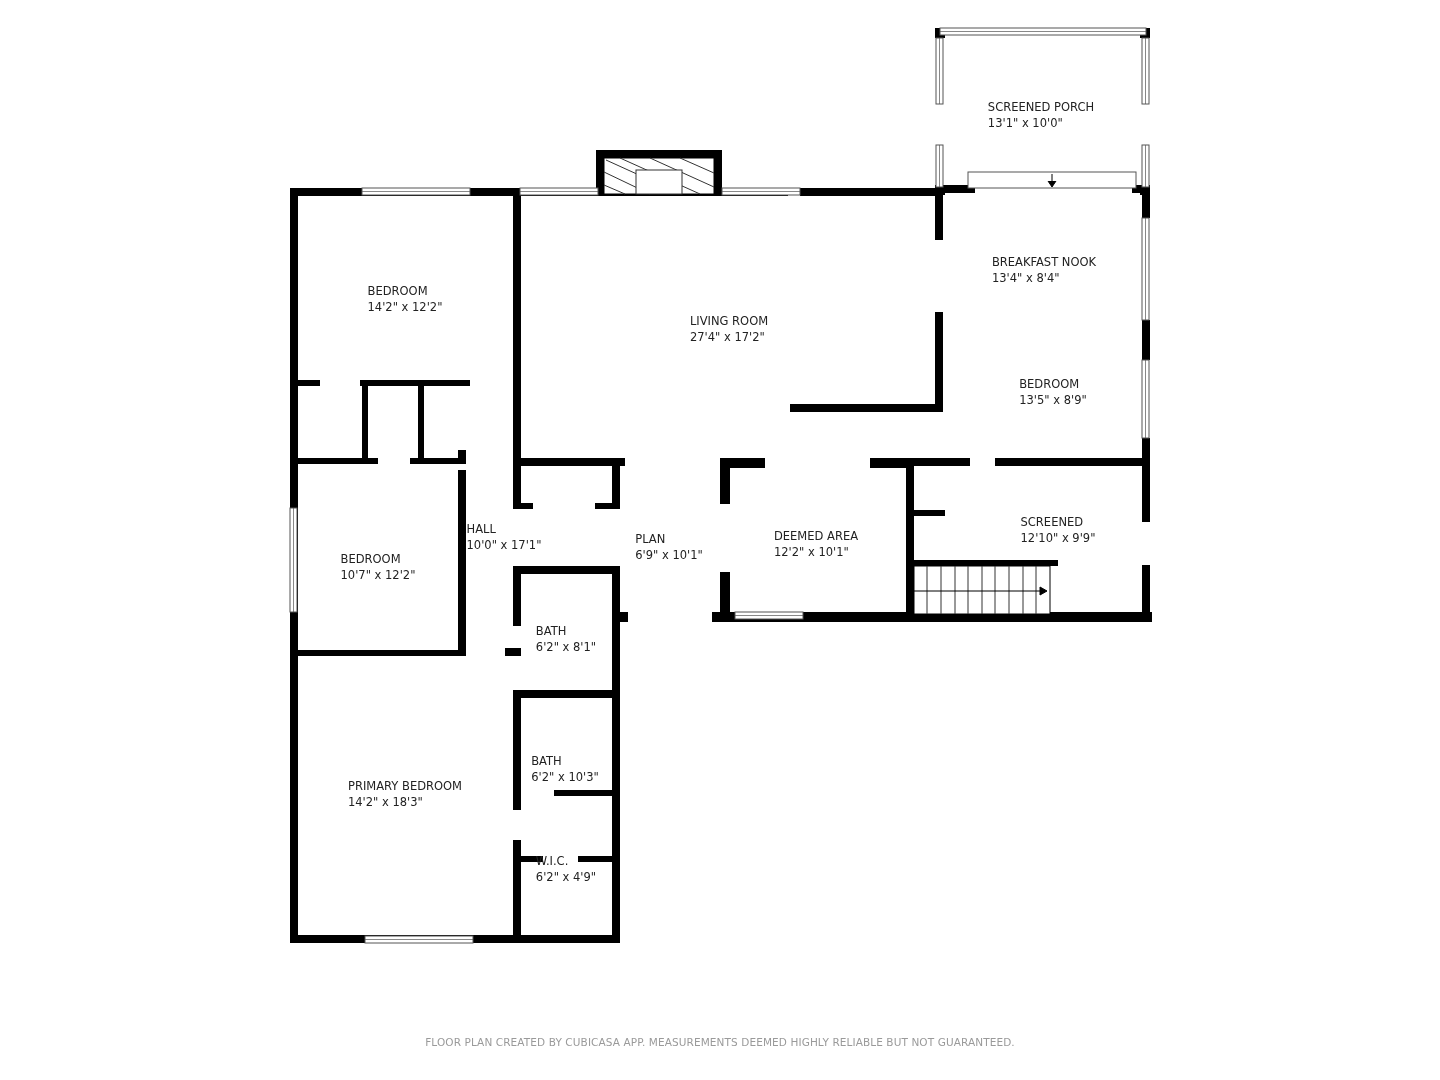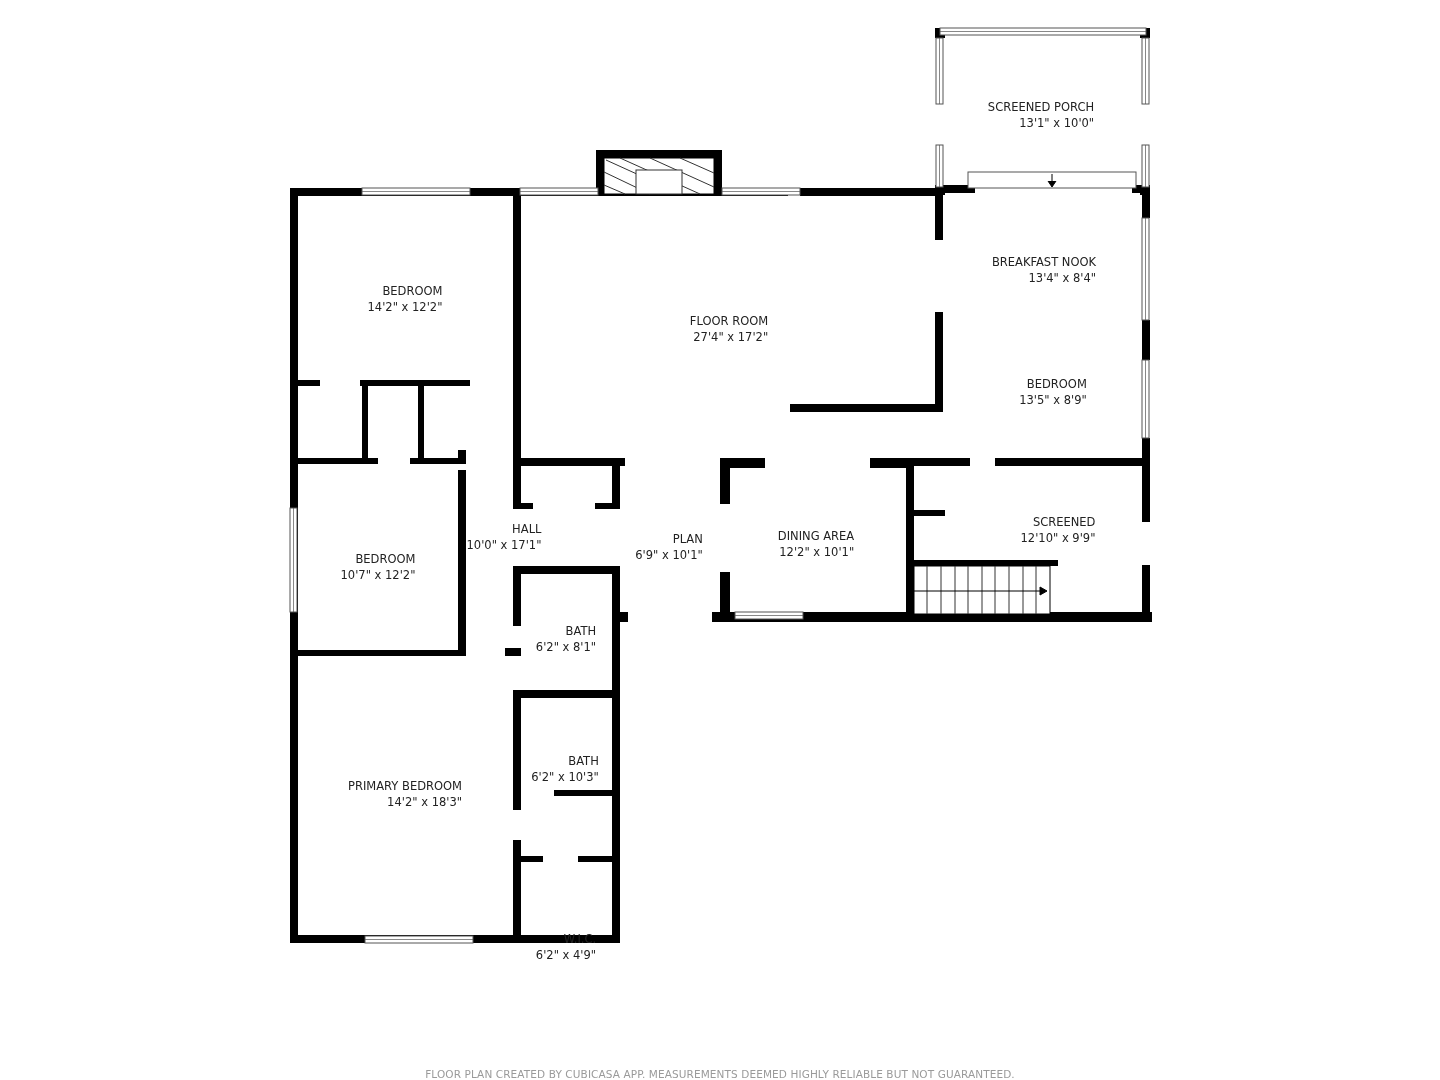--- a/index.html
+++ b/index.html
@@ -1,20 +1,20 @@
 <!DOCTYPE html>
 <html><head>
 <meta charset="utf-8">
 <style>
   html, body { margin:0; padding:0; background:#ffffff; }
   body { width:1440px; height:1080px; position:relative; overflow:hidden; font-family:"DejaVu Sans", sans-serif; }
   #plan { position:absolute; left:0; top:0; width:1440px; height:1080px; }
-  .room-label { position:absolute; transform:translate(-50%,-50%); text-align:right; color:#222; font-size:11.5px; line-height:16px; white-space:nowrap; pointer-events:auto; }
+  .room-label { position:absolute; transform:translate(-50%,-50%); text-align:left; color:#222; font-size:11.5px; line-height:16px; white-space:nowrap; pointer-events:auto; }
   .room-name, .room-dim { display:block; }
-  .footer { position:absolute; left:0; width:1440px; top:1036px; text-align:center; color:#9a9a9a; font-size:10.5px; letter-spacing:0.1px;margin-top:32px; }
+  .footer { position:absolute; left:0; width:1440px; top:1036px; text-align:center; color:#9a9a9a; font-size:10.5px; letter-spacing:0.1px; }
 </style>
 </head>
 <body>
 
 <svg id="plan" viewBox="0 0 1440 1080" xmlns="http://www.w3.org/2000/svg">
   <g id="walls-layer">
       <rect x="290" y="188" width="362" height="8" fill="#000000"></rect>
       <rect x="470" y="188" width="50" height="8" fill="#000000"></rect>
       <rect x="598" y="188" width="190" height="8" fill="#000000"></rect>
       <rect x="800" y="188" width="140" height="8" fill="#000000"></rect>
@@ -120,41 +120,41 @@
 <div id="labels">
   <div class="room-label" style="left:1041px;top:115px">
       <span class="room-name">SCREENED PORCH</span>
       <span class="room-dim">13'1" x 10'0"</span>
     </div>
   <div class="room-label" style="left:405px;top:299px">
       <span class="room-name">BEDROOM</span>
       <span class="room-dim">14'2" x 12'2"</span>
     </div>
   <div class="room-label" style="left:729px;top:329px">
-      <span class="room-name">FLOOR ROOM</span>
+      <span class="room-name">LIVING ROOM</span>
       <span class="room-dim">27'4" x 17'2"</span>
     </div>
   <div class="room-label" style="left:1044px;top:270px">
       <span class="room-name">BREAKFAST NOOK</span>
       <span class="room-dim">13'4" x 8'4"</span>
     </div>
   <div class="room-label" style="left:1053px;top:392px">
       <span class="room-name">BEDROOM</span>
       <span class="room-dim">13'5" x 8'9"</span>
     </div>
   <div class="room-label" style="left:504px;top:537px">
       <span class="room-name">HALL</span>
       <span class="room-dim">10'0" x 17'1"</span>
     </div>
   <div class="room-label" style="left:669px;top:547px">
       <span class="room-name">PLAN</span>
       <span class="room-dim">6'9" x 10'1"</span>
     </div>
   <div class="room-label" style="left:816px;top:544px">
-      <span class="room-name">DINING AREA</span>
+      <span class="room-name">DEEMED AREA</span>
       <span class="room-dim">12'2" x 10'1"</span>
     </div>
   <div class="room-label" style="left:1058px;top:530px">
       <span class="room-name">SCREENED</span>
       <span class="room-dim">12'10" x 9'9"</span>
     </div>
   <div class="room-label" style="left:378px;top:567px">
       <span class="room-name">BEDROOM</span>
       <span class="room-dim">10'7" x 12'2"</span>
     </div>
@@ -163,19 +163,19 @@
       <span class="room-dim">6'2" x 8'1"</span>
     </div>
   <div class="room-label" style="left:565px;top:769px">
       <span class="room-name">BATH</span>
       <span class="room-dim">6'2" x 10'3"</span>
     </div>
   <div class="room-label" style="left:405px;top:794px">
       <span class="room-name">PRIMARY BEDROOM</span>
       <span class="room-dim">14'2" x 18'3"</span>
     </div>
-  <div class="room-label" style="left:566px;top:947px">
+  <div class="room-label" style="left:566px;top:869px">
       <span class="room-name">W.I.C.</span>
       <span class="room-dim">6'2" x 4'9"</span>
     </div>
 </div>
 
 <div class="footer">FLOOR PLAN CREATED BY CUBICASA APP. MEASUREMENTS DEEMED HIGHLY RELIABLE BUT NOT GUARANTEED.</div>
 
 </body></html>

